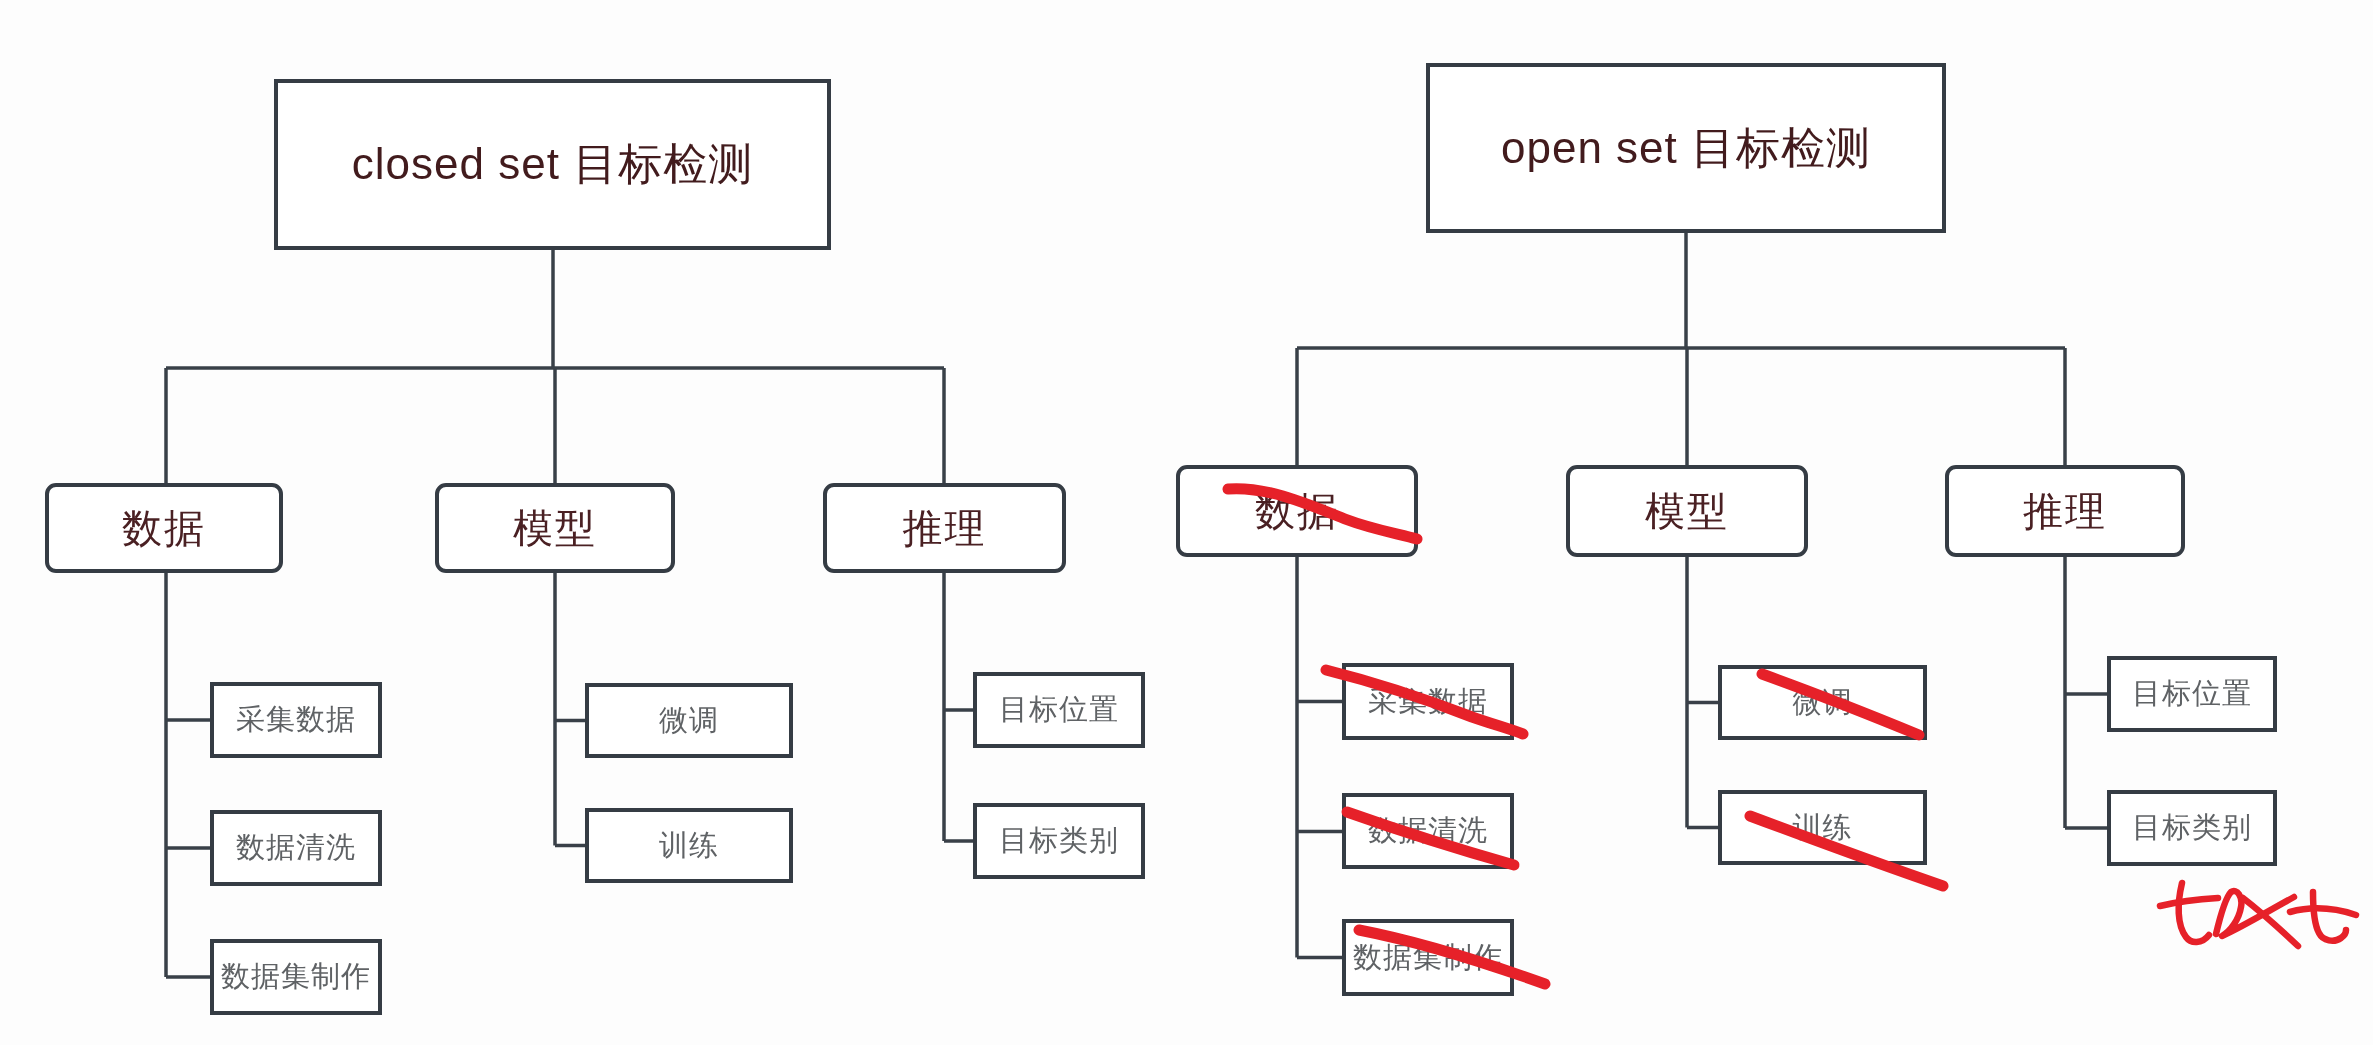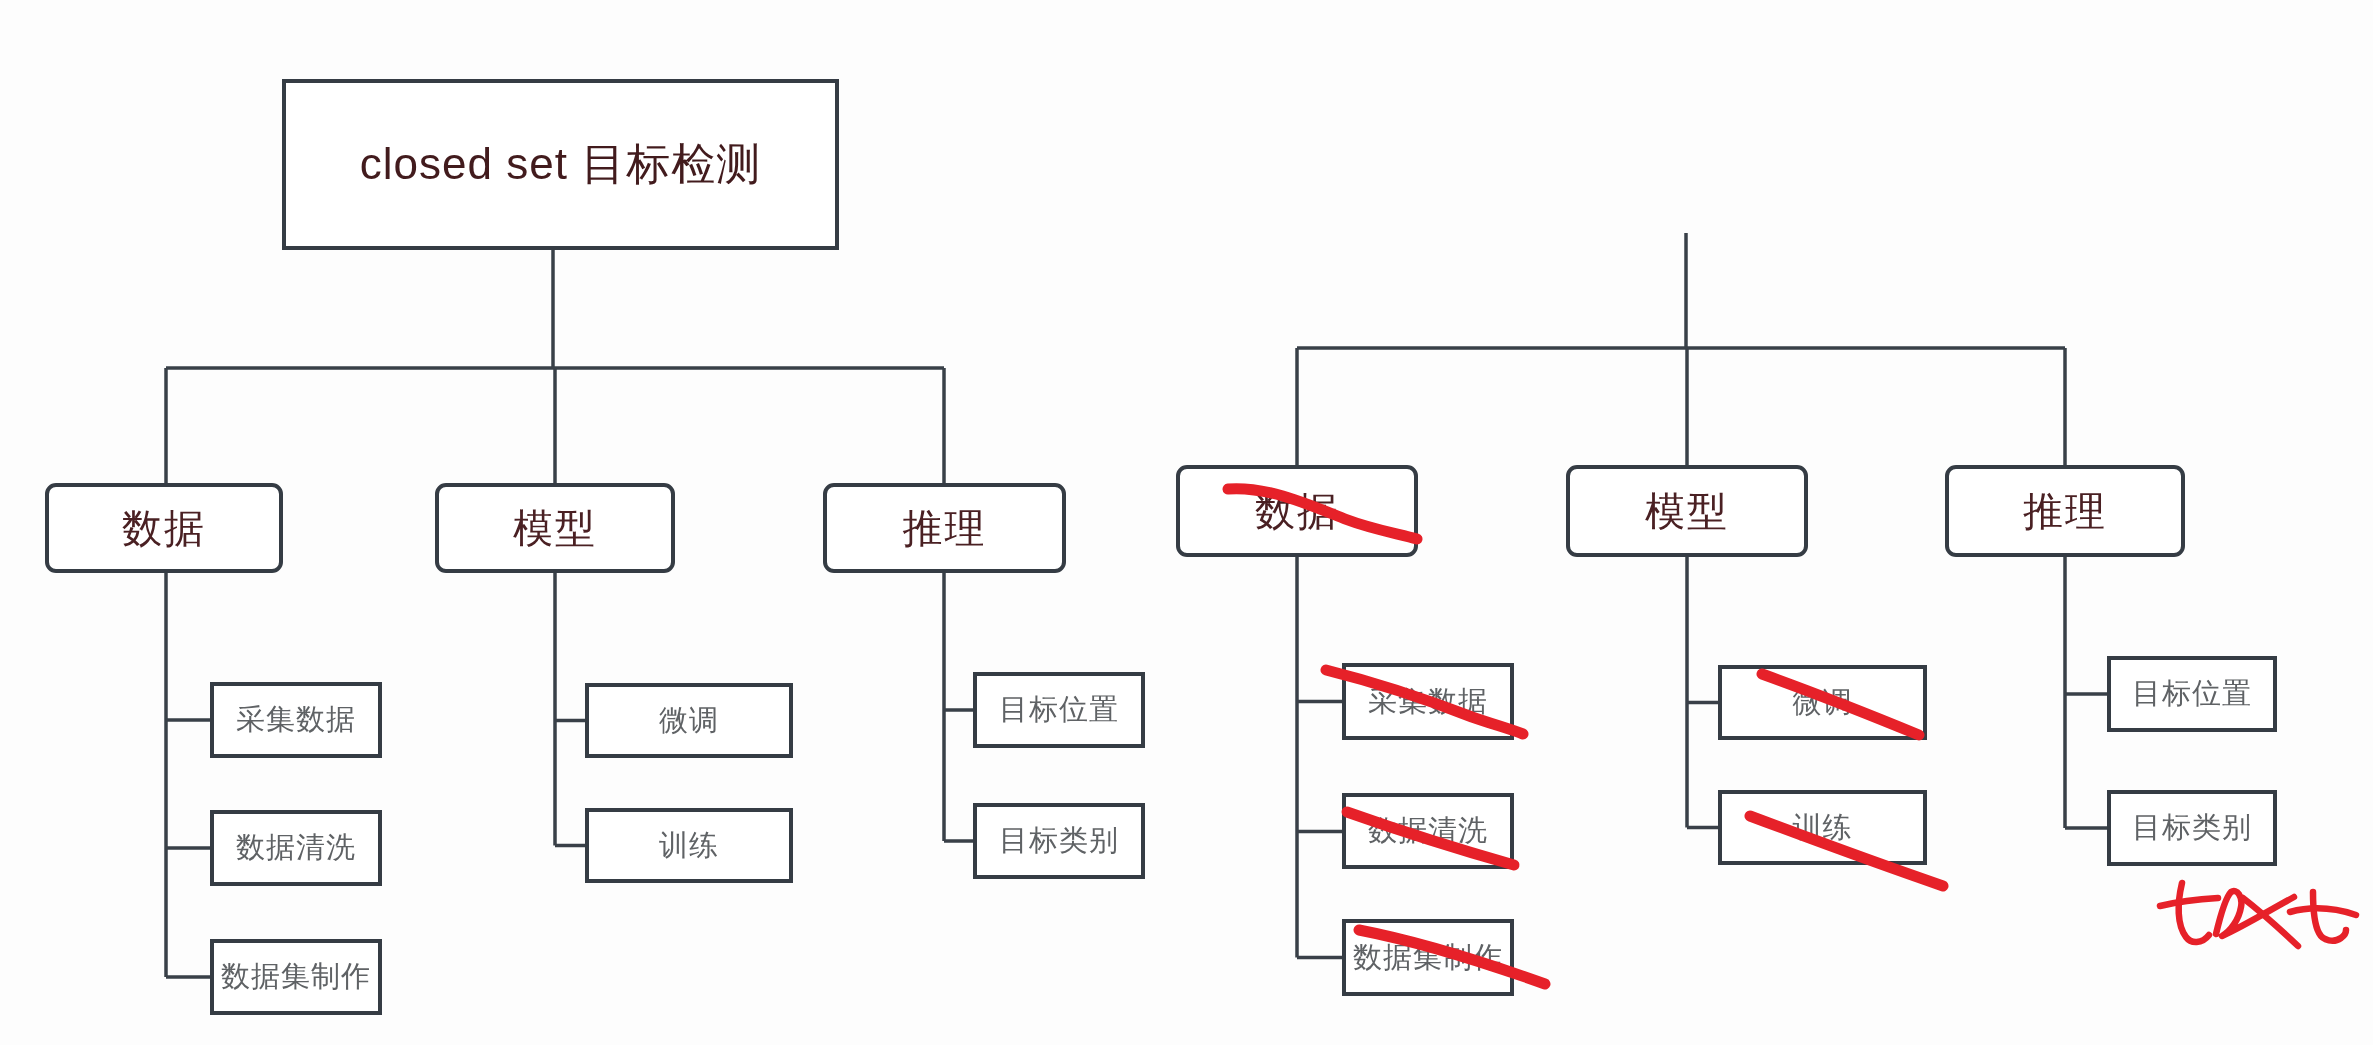--- a/index.html
+++ b/index.html
@@ -14,21 +14,21 @@
   svg.ink-layer{pointer-events:none;}
   .node{
     position:absolute;
     box-sizing:border-box;
     background:#ffffff;
     border:4px solid #353c44;
     display:flex;align-items:center;justify-content:center;
     text-align:center;
     white-space:nowrap;
   }
-  .root-node{font-size:44px;color:#421b1d;letter-spacing:1px;margin-left:8px;}
+  .root-node{font-size:44px;color:#421b1d;letter-spacing:1px;}
   .branch-node{font-size:40px;color:#4a2023;letter-spacing:2px;border-radius:11px;}
   .leaf-node{font-size:29px;color:#5f6265;letter-spacing:1px;border-width:4px;}
   .conn{stroke:#394048;stroke-width:3.5;fill:none;}
   .strike{stroke:#e62129;stroke-width:11;fill:none;stroke-linecap:round;stroke-linejoin:round;}
   .handwriting{stroke:#e62129;stroke-width:6.5;fill:none;stroke-linecap:round;stroke-linejoin:round;}
 </style>
 </head>
 <body>
 
 <div class="canvas">
@@ -83,20 +83,23 @@
   <div class="node leaf-node" style="left:585px;top:808px;width:208px;height:75px;">
     <span>训练</span>
   </div>
   <div class="node leaf-node" style="left:973px;top:672px;width:172px;height:76px;">
     <span>目标位置</span>
   </div>
   <div class="node leaf-node" style="left:973px;top:803px;width:172px;height:76px;">
     <span>目标类别</span>
   </div>
 
+  <div class="node root-node" style="left:1426px;top:63px;width:520px;height:170px;">
+    <span>open set 目标检测</span>
+  </div>
   <div class="node branch-node" style="left:1176px;top:465px;width:242px;height:92px;">
     <span>数据</span>
   </div>
   <div class="node branch-node" style="left:1566px;top:465px;width:242px;height:92px;">
     <span>模型</span>
   </div>
   <div class="node branch-node" style="left:1945px;top:465px;width:240px;height:92px;">
     <span>推理</span>
   </div>
   <div class="node leaf-node" style="left:1342px;top:663px;width:172px;height:77px;">

